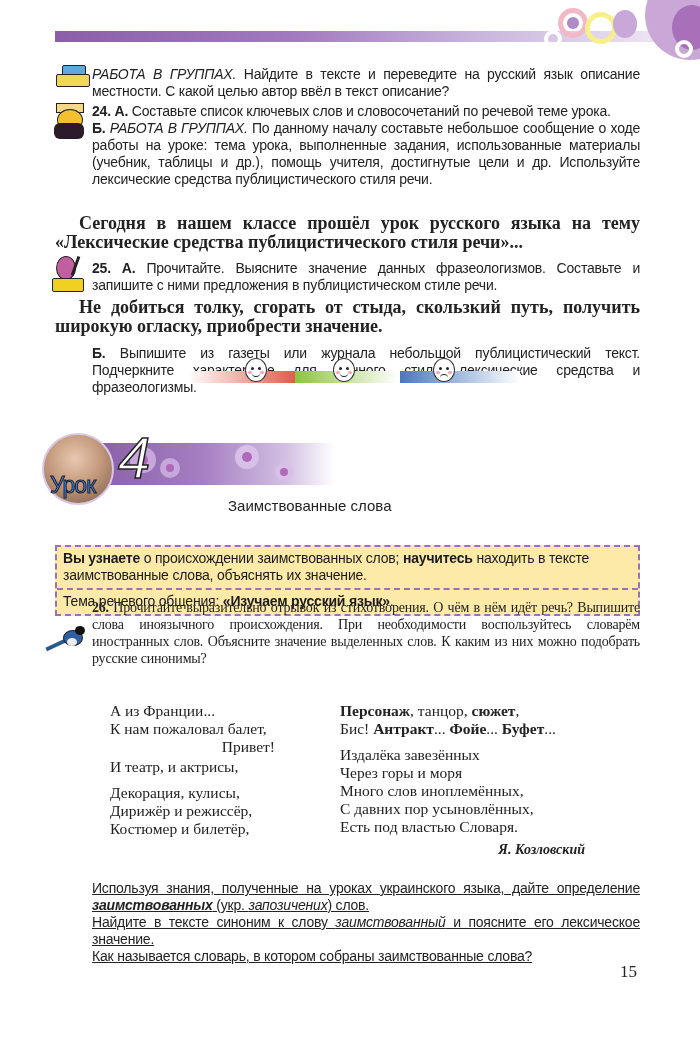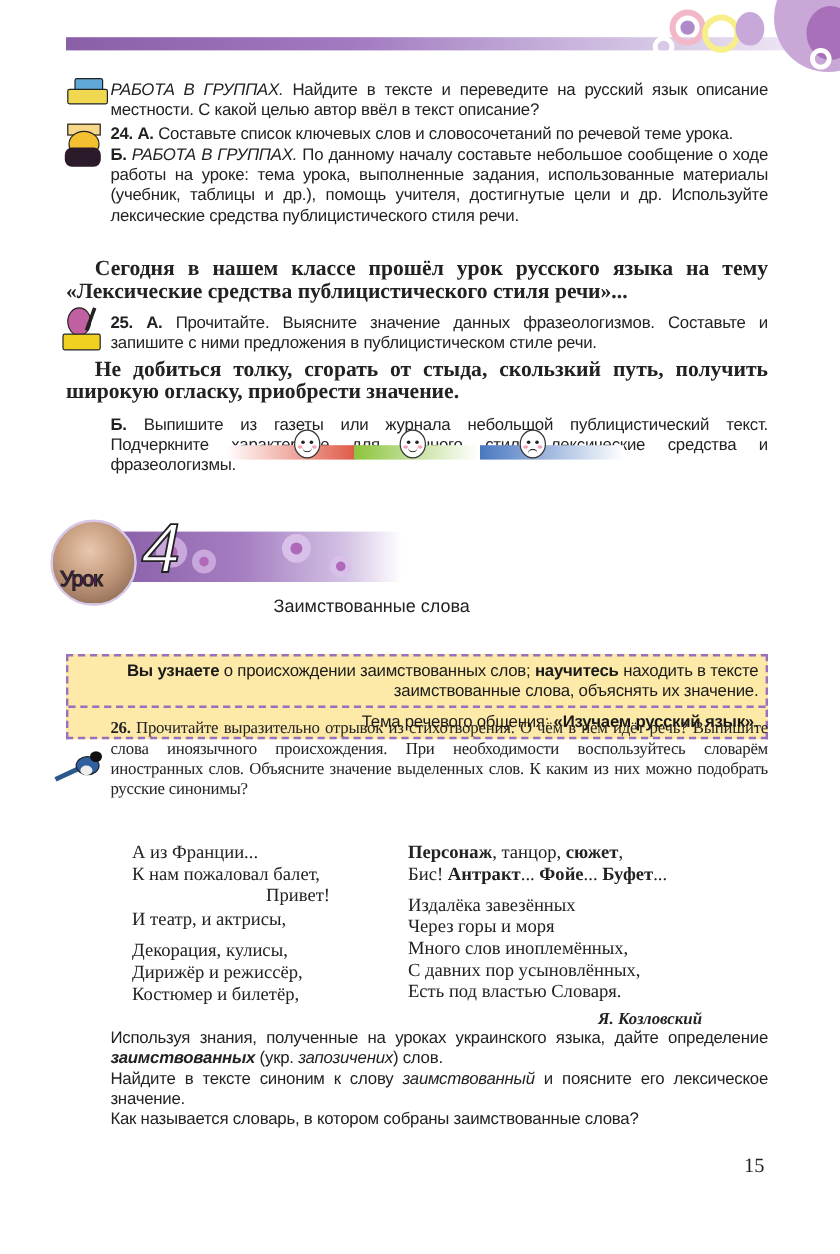--- a/index.html
+++ b/index.html
@@ -31,31 +31,31 @@
       border-bottom: 1.5px solid #222; border-radius: 0 0 6px 6px; }
     .smiley .mouth.sad { border-bottom: none; border-top: 1.5px solid #222; border-radius: 6px 6px 0 0; top: 15px; }
     .smiley .cheek { position: absolute; top: 12px; width: 4px; height: 3px; background: #f2a2b0; border-radius: 50%; }
 
     
     .lesson-band { left: 95px; top: 443px; width: 240px; height: 42px;
       background: linear-gradient(to right, #8a5fa8 0%, #a57fc2 45%, #d3c1e3 80%, #ffffff 100%); }
     .lesson-photo { left: 42px; top: 433px; width: 72px; height: 72px; border-radius: 50%;
       background: radial-gradient(circle at 45% 35%, #e8c8b0 0%, #c49a7c 45%, #7a5a48 100%);
       border: 2px solid #d8c8e8; box-sizing: border-box; overflow: hidden; }
-    .lesson-word { left: 50px; top: 472px; font-family: "Liberation Sans", sans-serif; font-size: 18px;
-      color: #701a75; -webkit-text-stroke: 1px #222; letter-spacing: -1px; }
+    .lesson-word { left: 50px; top: 472px; font-family: "Liberation Sans", sans-serif; font-size: 23px;
+      color: #3b82f6; -webkit-text-stroke: 1px #222; letter-spacing: -1px; }
     .lesson-num { left: 118px; top: 428px; font-family: "Liberation Sans", sans-serif; font-size: 58px;
       font-weight: normal; color: #fff; -webkit-text-stroke: 1.5px #222; font-style: italic; line-height: 60px; }
     .lesson-title { left: 228px; top: 496px; font-family: "Liberation Sans", sans-serif; font-size: 15px;
       line-height: 19px; color: #222; }
 
     
     .goals { left: 55px; top: 545px; width: 585px; background: #fdeaa8; box-sizing: border-box;
       border: 2px dashed #9a6fbb; }
-    .goals-row { padding: 3px 6px 4px 6px; font-size: 14px; line-height: 17px; letter-spacing: -0.2px; text-align: right; }
+    .goals-row { padding: 3px 6px 4px 6px; font-size: 14px; line-height: 17px; letter-spacing: -0.2px; }
     .goals-row + .goals-row { border-top: 2px dashed #9a6fbb; }
 
     .poem { position: absolute; font-family: "Liberation Serif", serif; font-size: 15.5px;
       line-height: 18px; color: #222; }
     .poem .stanza { margin-bottom: 8px; }
     .page-num { left: 620px; top: 962px; font-family: "Liberation Serif", serif; font-size: 17px; color: #222; }
   </style>
 </head>
 <body>
 
@@ -179,19 +179,19 @@
   <div><span class="b">Персонаж</span><span>, танцор, </span><span class="b">сюжет</span><span>,</span></div>
   <div class="stanza"><span>Бис! </span><span class="b">Антракт</span><span>... </span><span class="b">Фойе</span><span>... </span><span class="b">Буфет</span><span>...</span></div>
   <div>Издалёка завезённых</div>
   <div>Через горы и моря</div>
   <div>Много слов иноплемённых,</div>
   <div>С давних пор усыновлённых,</div>
   <div>Есть под властью Словаря.</div>
   <div class="bi" style="text-align:right; margin-top:5px; font-size:14px;">Я. Козловский</div>
 </div>
 
-<div class="task sans" style="top:856px;">
+<div class="task sans" style="top:880px;text-decoration:underline;">
   <div><span>Используя знания, полученные на уроках украинского языка, дайте определение </span><span class="bi">заимствованных</span><span> (укр. </span><span class="i">запозичених</span><span>) слов.</span></div>
   <div><span>Найдите в тексте синоним к слову </span><span class="i">заимствованный</span><span> и поясните его лексическое значение.</span></div>
   <div>Как называется словарь, в котором собраны заимствованные слова?</div>
 </div>
 
 <div class="abs page-num">15</div>
 
 </body></html>

